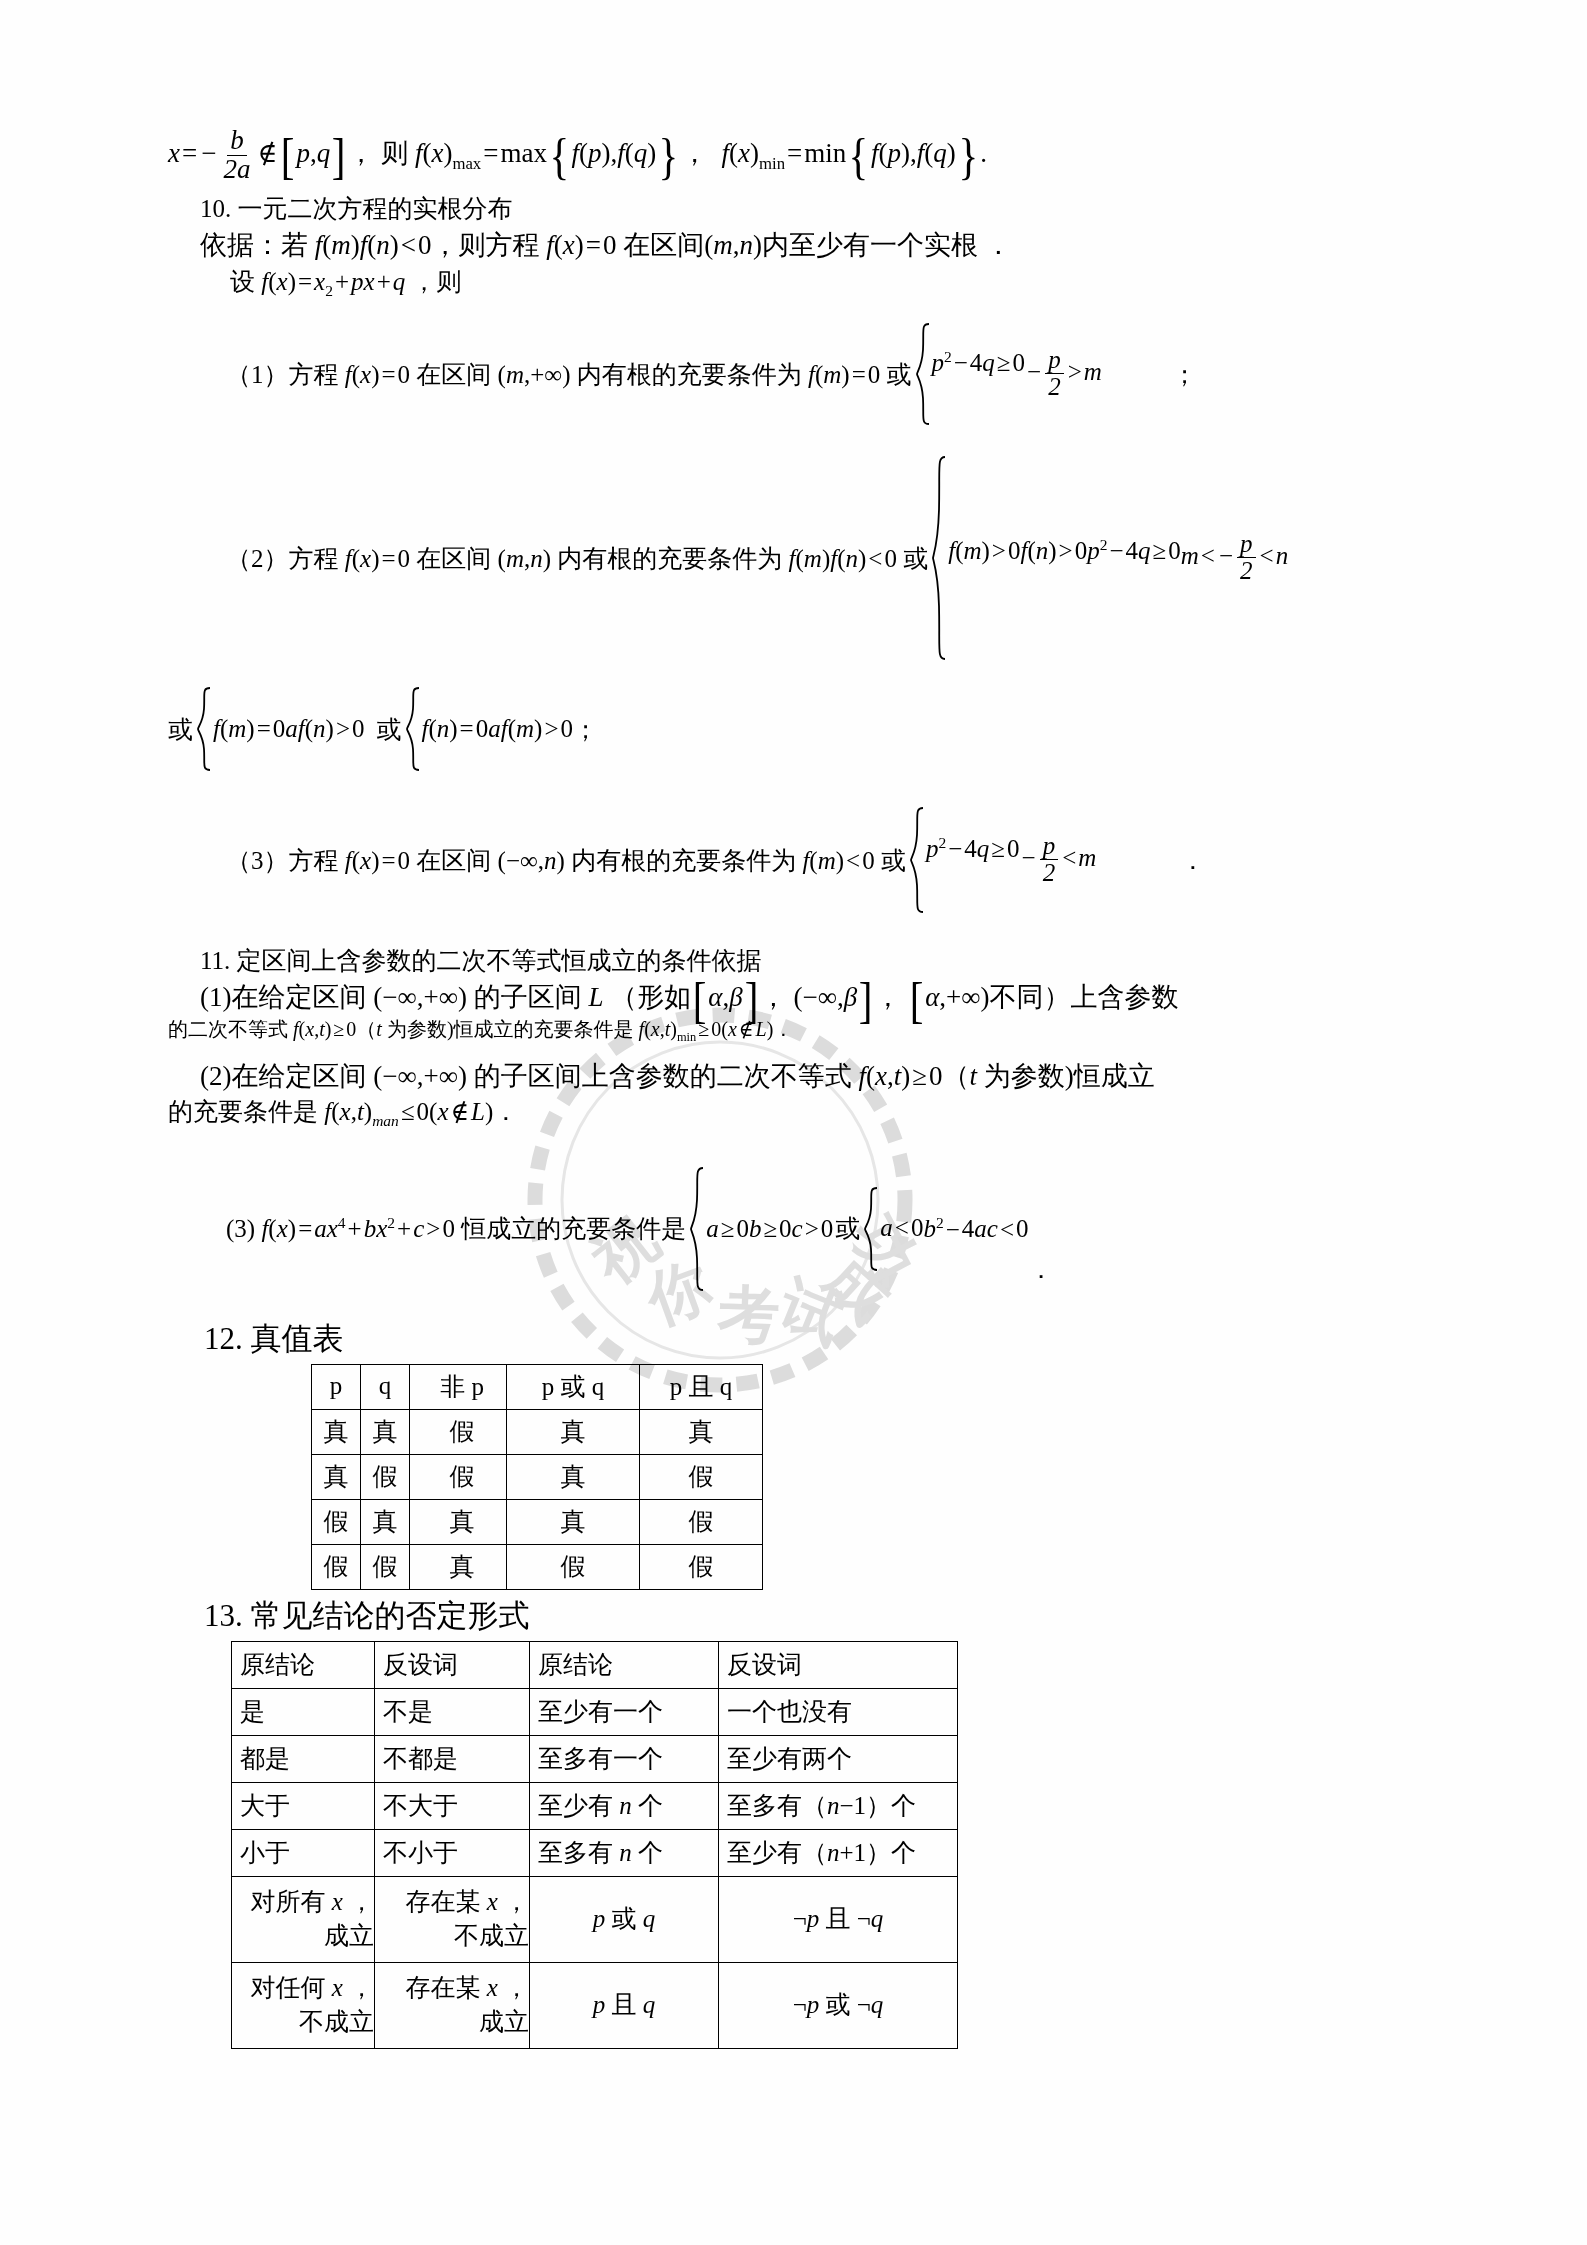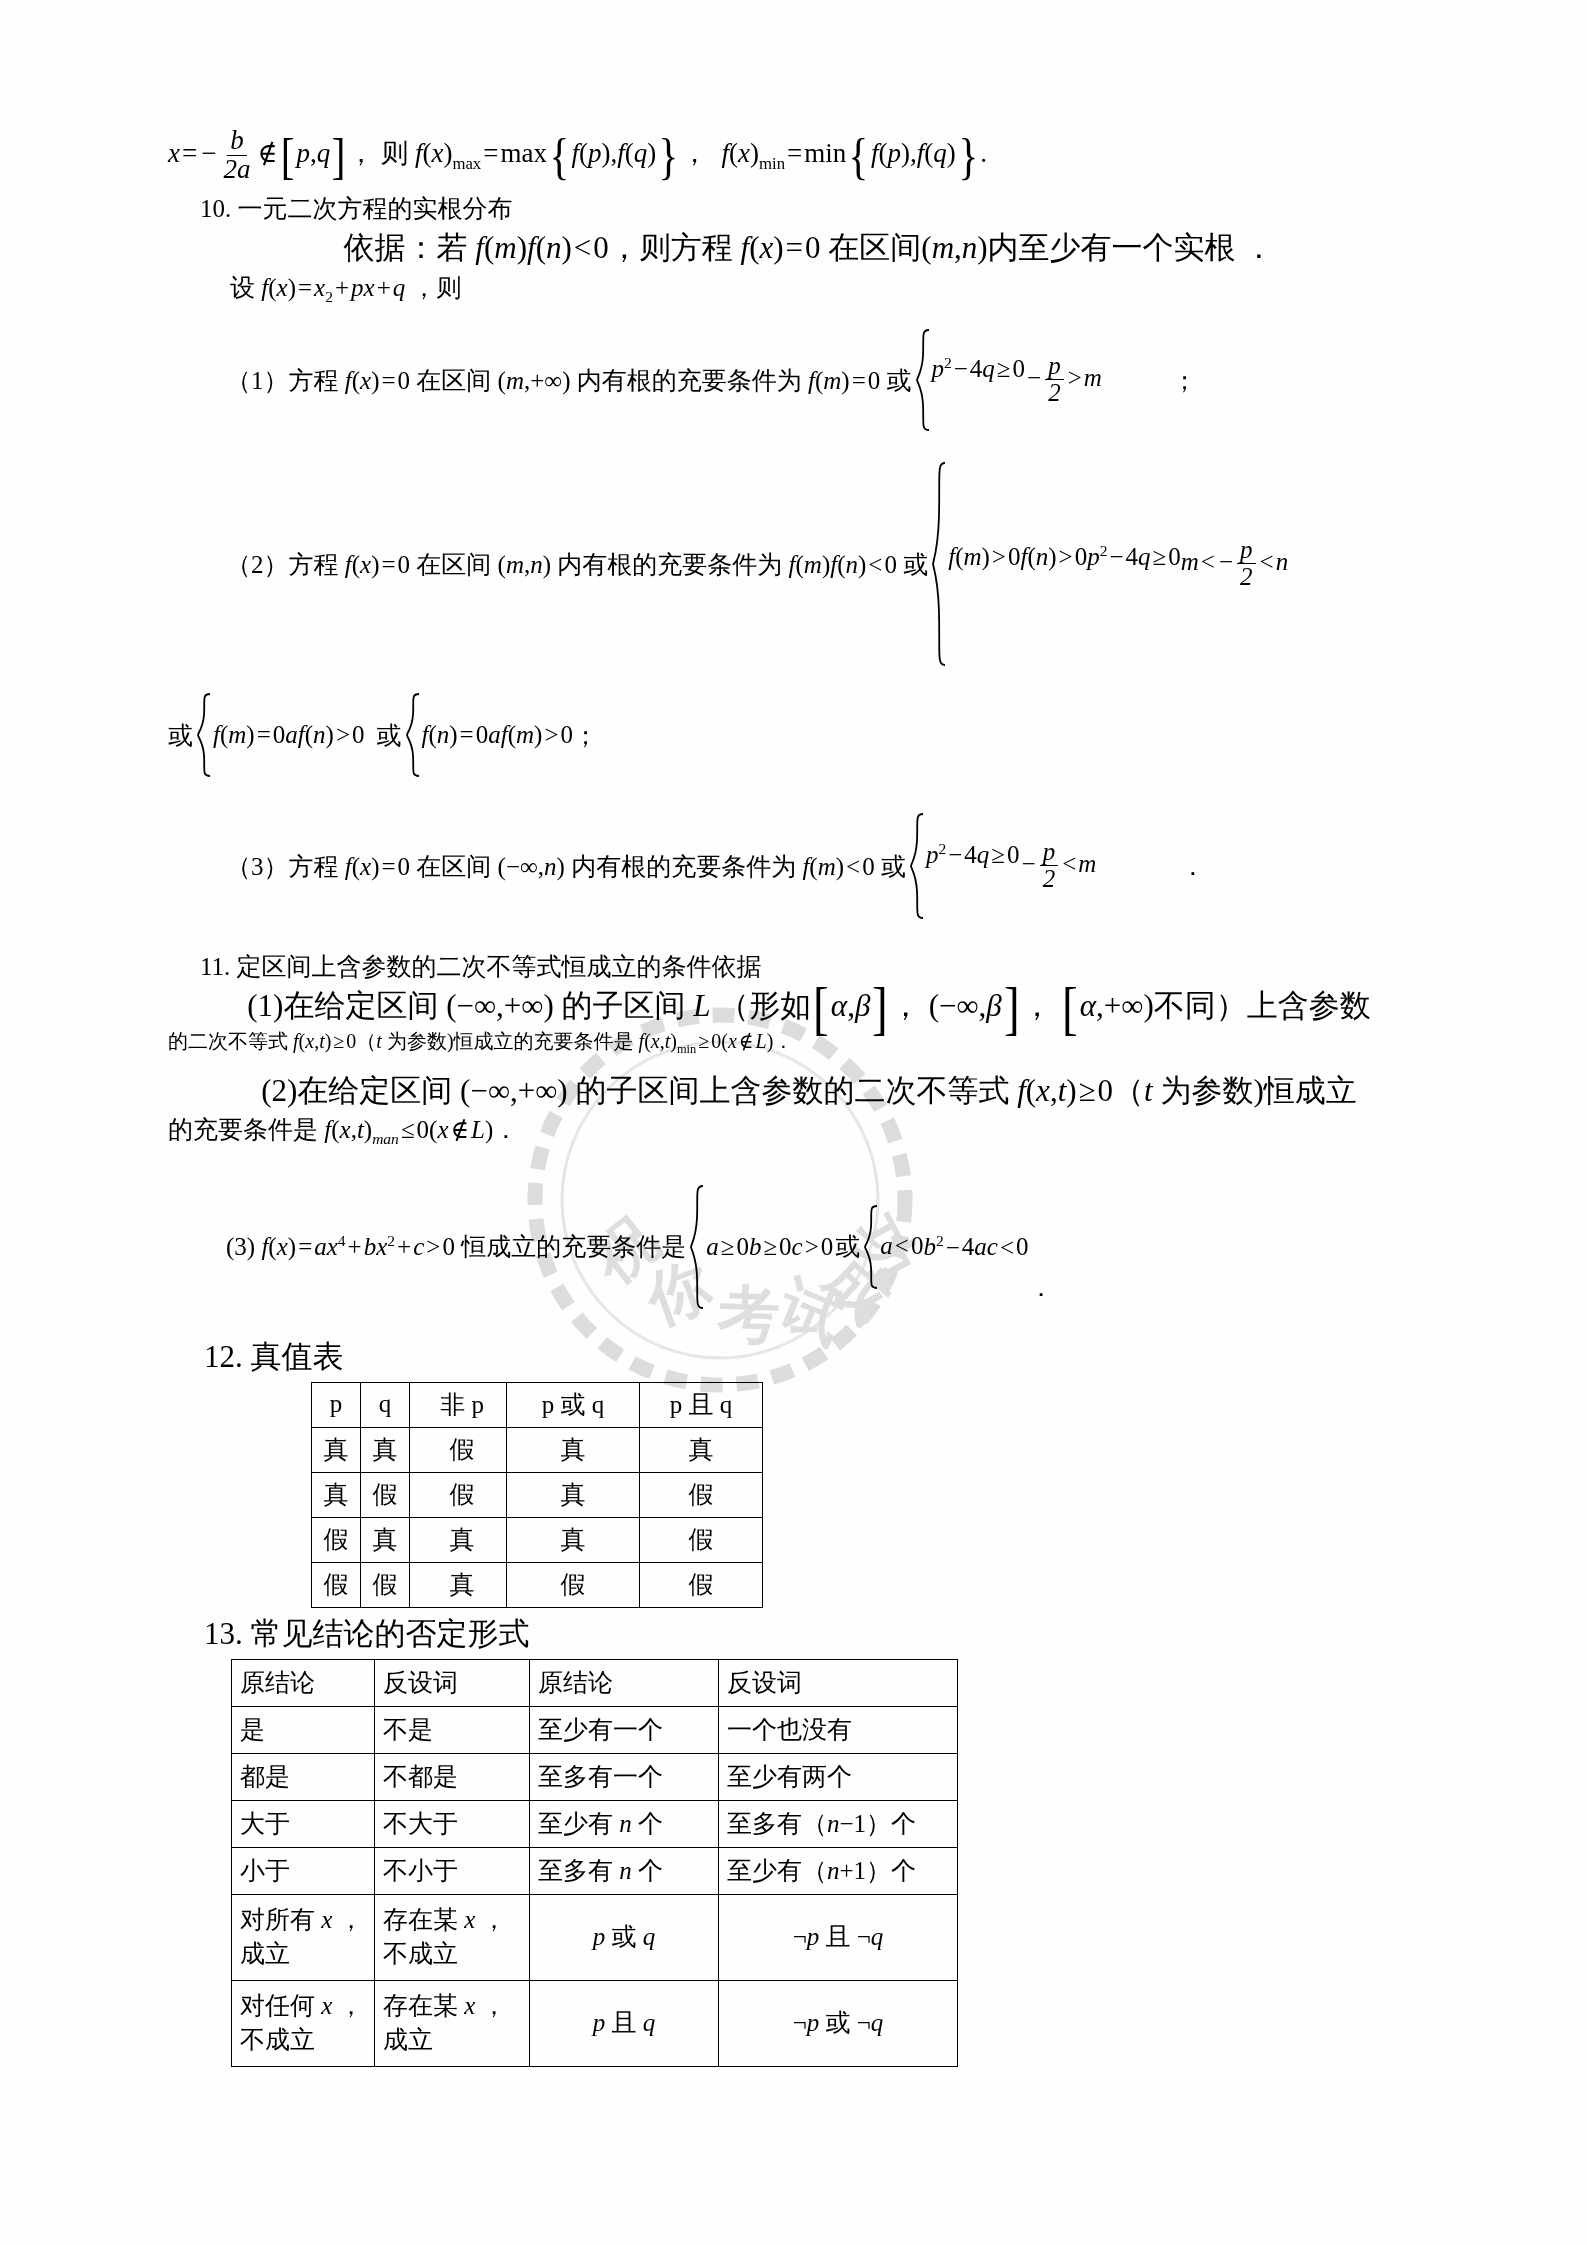--- a/index.html
+++ b/index.html
@@ -69,21 +69,21 @@
     line-height: 0;
     vertical-align: middle;
     font-weight: 300;
     transform: scaleX(0.8);
   }
 
   
   .line { font-size: 27px; line-height: 1.25; white-space: nowrap; }
   .l-top { margin-left: 0px; margin-bottom: 8px; }
   .hdr { font-size: 25px; margin-left: 32px; margin-bottom: 2px; }
-  .sub { font-size: 31px; margin-left: 32px; margin-bottom: 2px; text-align: center; }
+  .sub { font-size: 27px; margin-left: 32px; margin-bottom: 2px; }
   .sub2 { font-size: 25px; margin-left: 62px; margin-bottom: 2px; }
 
   
   .caseline {
     display: flex;
     align-items: center;
     font-size: 25px;
     margin-left: 58px;
   }
   .caseline .lead { white-space: nowrap; }
@@ -117,21 +117,21 @@
   .truth td.c3 { width: 88px; text-align: center; padding-left: 8px; }
   .truth td.c4 { width: 132px; }
   .truth td.c5 { width: 122px; }
 
   .neg { margin-left: 63px; margin-top: 4px; }
   .neg td { padding: 6px 0 7px 8px; height: 32px; vertical-align: middle; }
   .neg td.n1 { width: 134px; }
   .neg td.n2 { width: 146px; }
   .neg td.n3 { width: 180px; }
   .neg td.n4 { width: 230px; }
-  .neg td.tall { height: 72px; }
+  .neg td.tall { height: 72px; text-align: right; }
   .neg td.ctr { text-align: center; padding-left: 0; }
   .neg .two-line { line-height: 1.35; }
 
   .sec-label { font-size: 31px; margin-left: 36px; margin-bottom: 1px; }
 </style>
 </head>
 <body>
 
 <div class="page">
 

